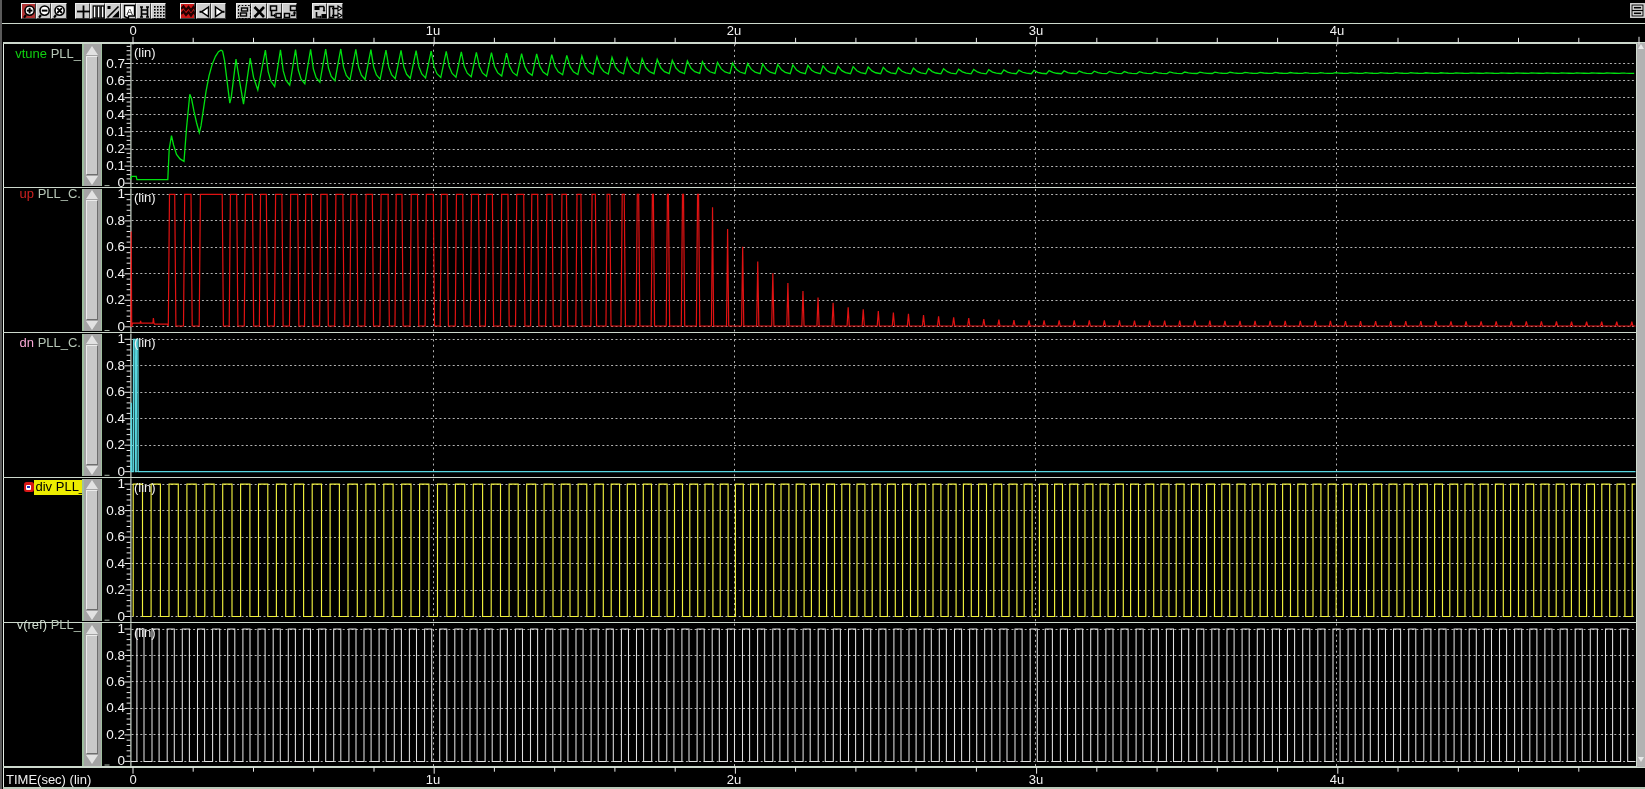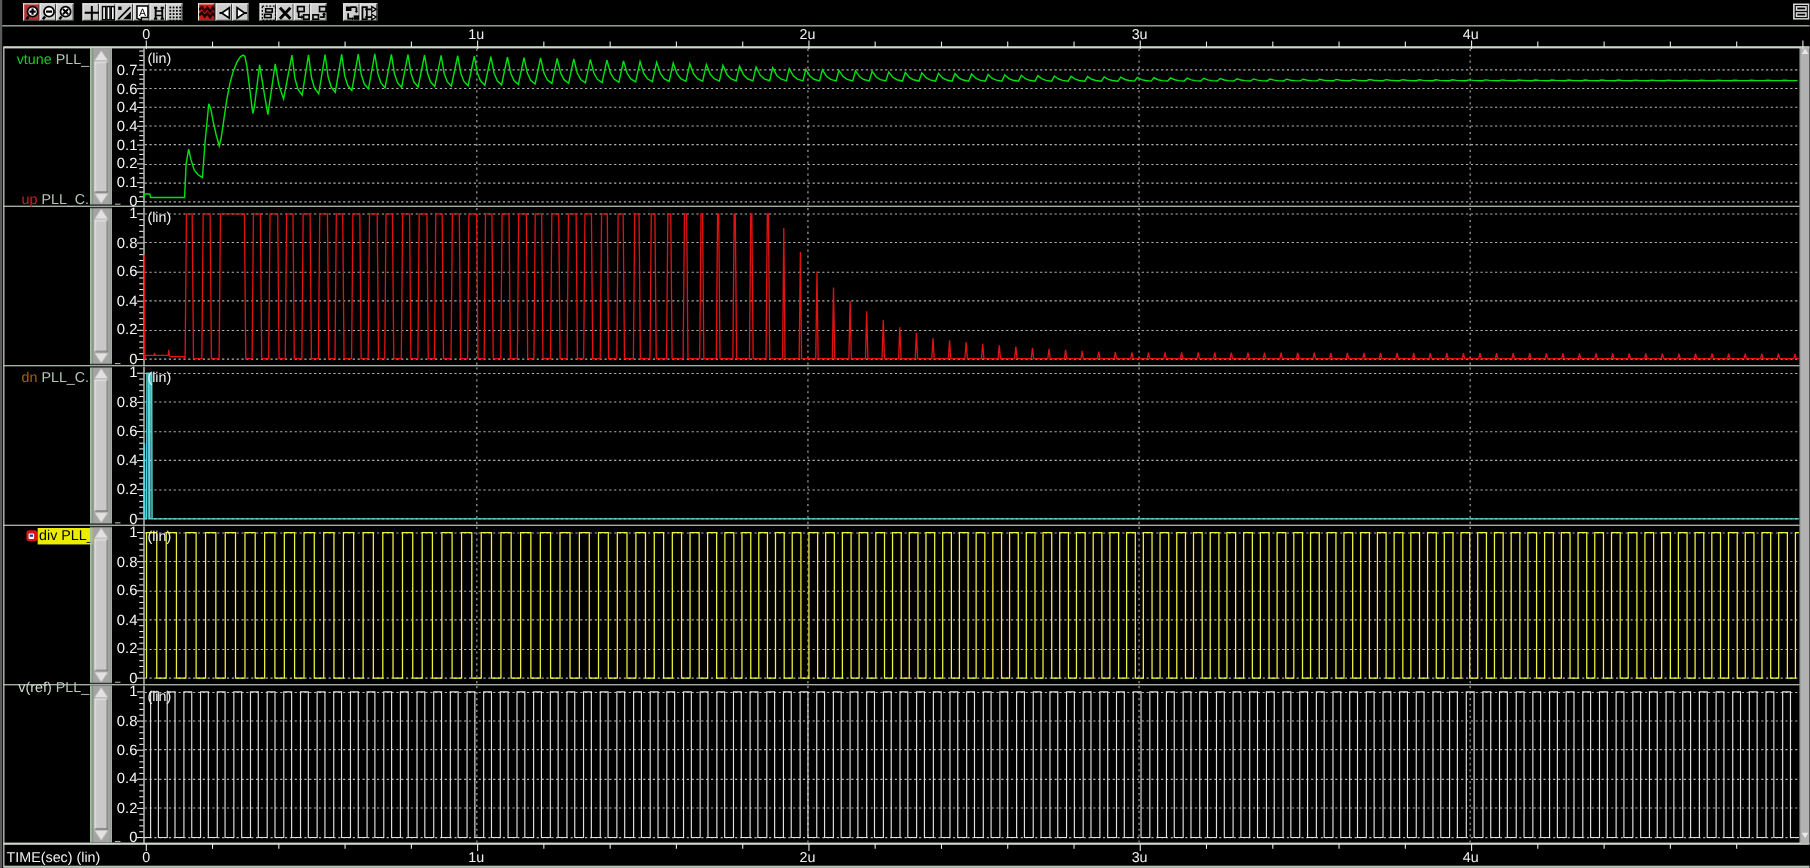--- a/index.html
+++ b/index.html
@@ -494,22 +494,22 @@
 <div class="ylab" style="left:85px;top:675.0px">0.6</div>
 <div class="ylab" style="left:85px;top:701.4px">0.4</div>
 <div class="ylab" style="left:85px;top:727.9px">0.2</div>
 <div class="ylab" style="left:85px;top:754.4px">0</div>
 <div class="txt" style="left:133.5px;top:46.4px">(lin)</div>
 <div class="txt" style="left:133.5px;top:191.2px">(lin)</div>
 <div class="txt" style="left:133.5px;top:336.1px">(lin)</div>
 <div class="txt" style="left:133.5px;top:480.9px">(lin)</div>
 <div class="txt" style="left:133.5px;top:625.8px">(lin)</div>
 <div class="slab" style="left:3px;top:46.5px"><span style="color:#10d010">vtune</span> <span style="color:#b6c6b6">PLL_</span></div>
-<div class="slab" style="left:3px;top:174px"><span style="color:#cc2020">up</span> <span style="color:#b6c6b6">PLL_C.</span></div>
-<div class="slab" style="left:3px;top:336.2px"><span style="color:#a16207">dn</span> <span style="color:#b6c6b6">PLL_C.</span></div>
+<div class="slab" style="left:3px;top:187px"><span style="color:#cc2020">up</span> <span style="color:#b6c6b6">PLL_C.</span></div>
+<div class="slab" style="left:3px;top:336.2px"><span style="color:#f9a8d4">dn</span> <span style="color:#b6c6b6">PLL_C.</span></div>
 <div class="abs" style="left:23.8px;top:482px;width:10px;height:10px;background:#d81616;border-radius:2.5px">
     <div style="position:absolute;left:2.5px;top:2.5px;width:5px;height:5px;background:#fff;border-radius:1px">
       <div style="position:absolute;left:1.2px;top:1.2px;width:2.6px;height:2.6px;background:#2233bb"></div>
     </div>
   </div>
 <div class="abs" style="left:33.8px;top:479.5px;background:#ecec00;color:#000;font-size:13px;line-height:14.5px;padding:0 2px 0 1.5px;will-change:transform">div PLL_</div>
 <div class="slab" style="left:3px;top:618px"><span style="color:#d0ddd0">v(ref)</span> <span style="color:#b6c6b6">PLL_</span></div>
 <div class="gv" style="left:81.8px;top:44.0px;height:142.4px"></div>
 <div class="gv" style="left:83.3px;top:44.0px;height:142.4px"></div>
 <div class="gv" style="left:100.7px;top:44.0px;height:142.4px"></div>

